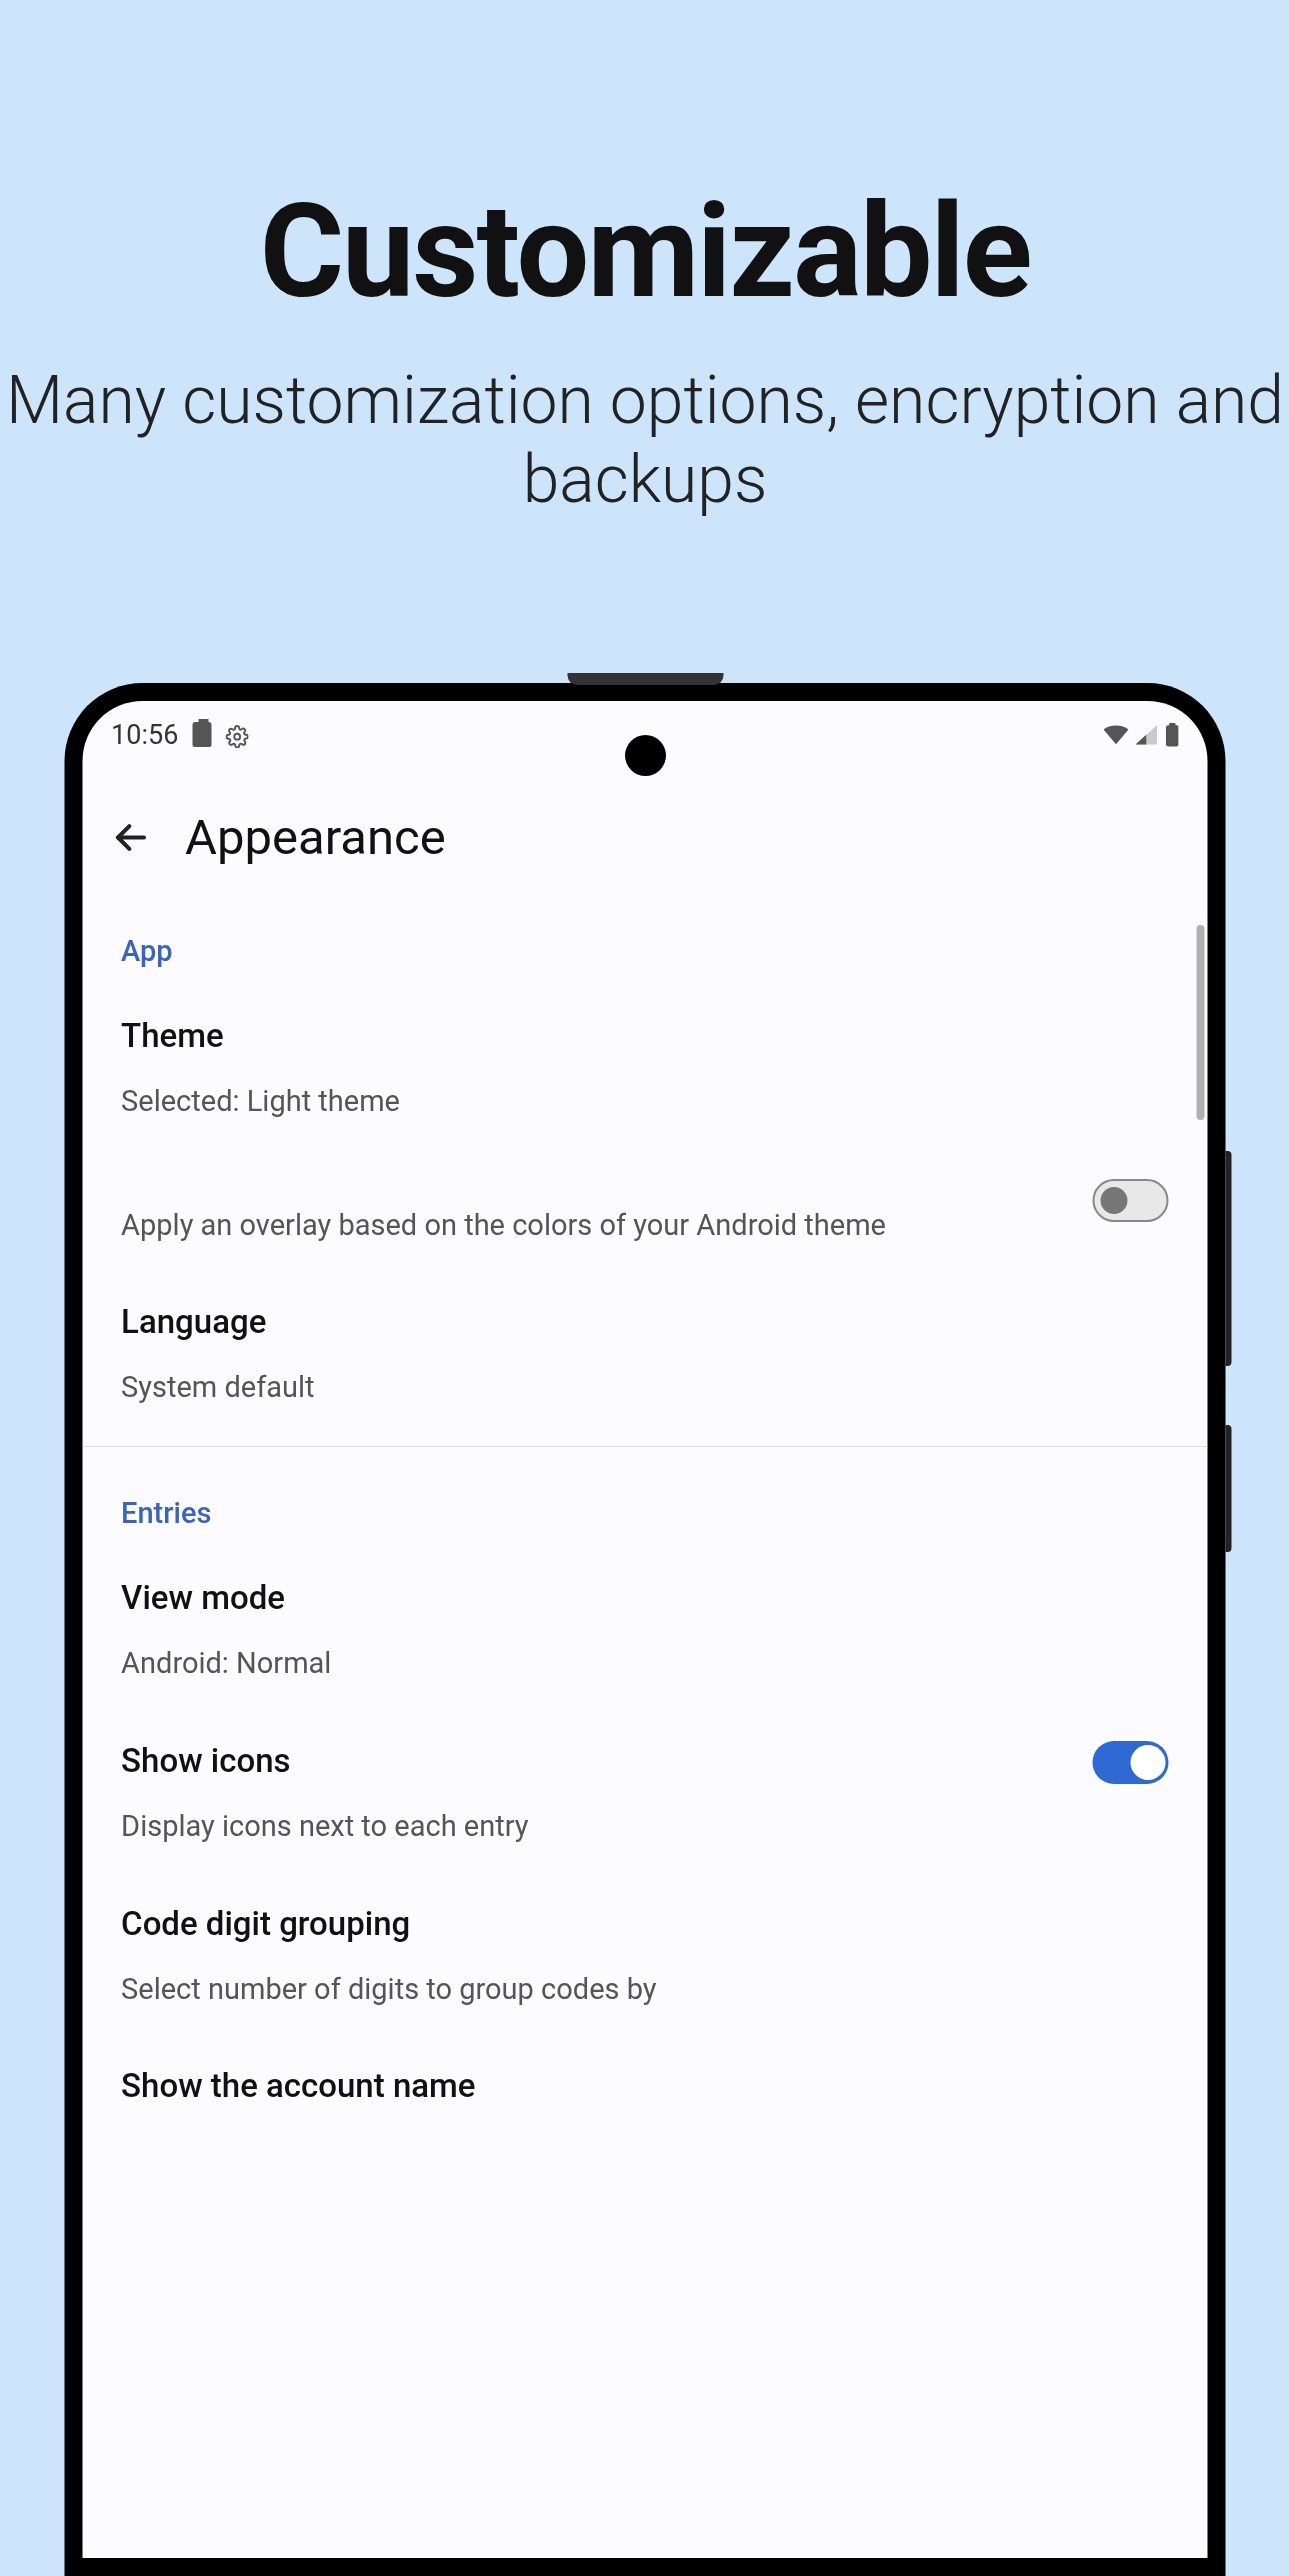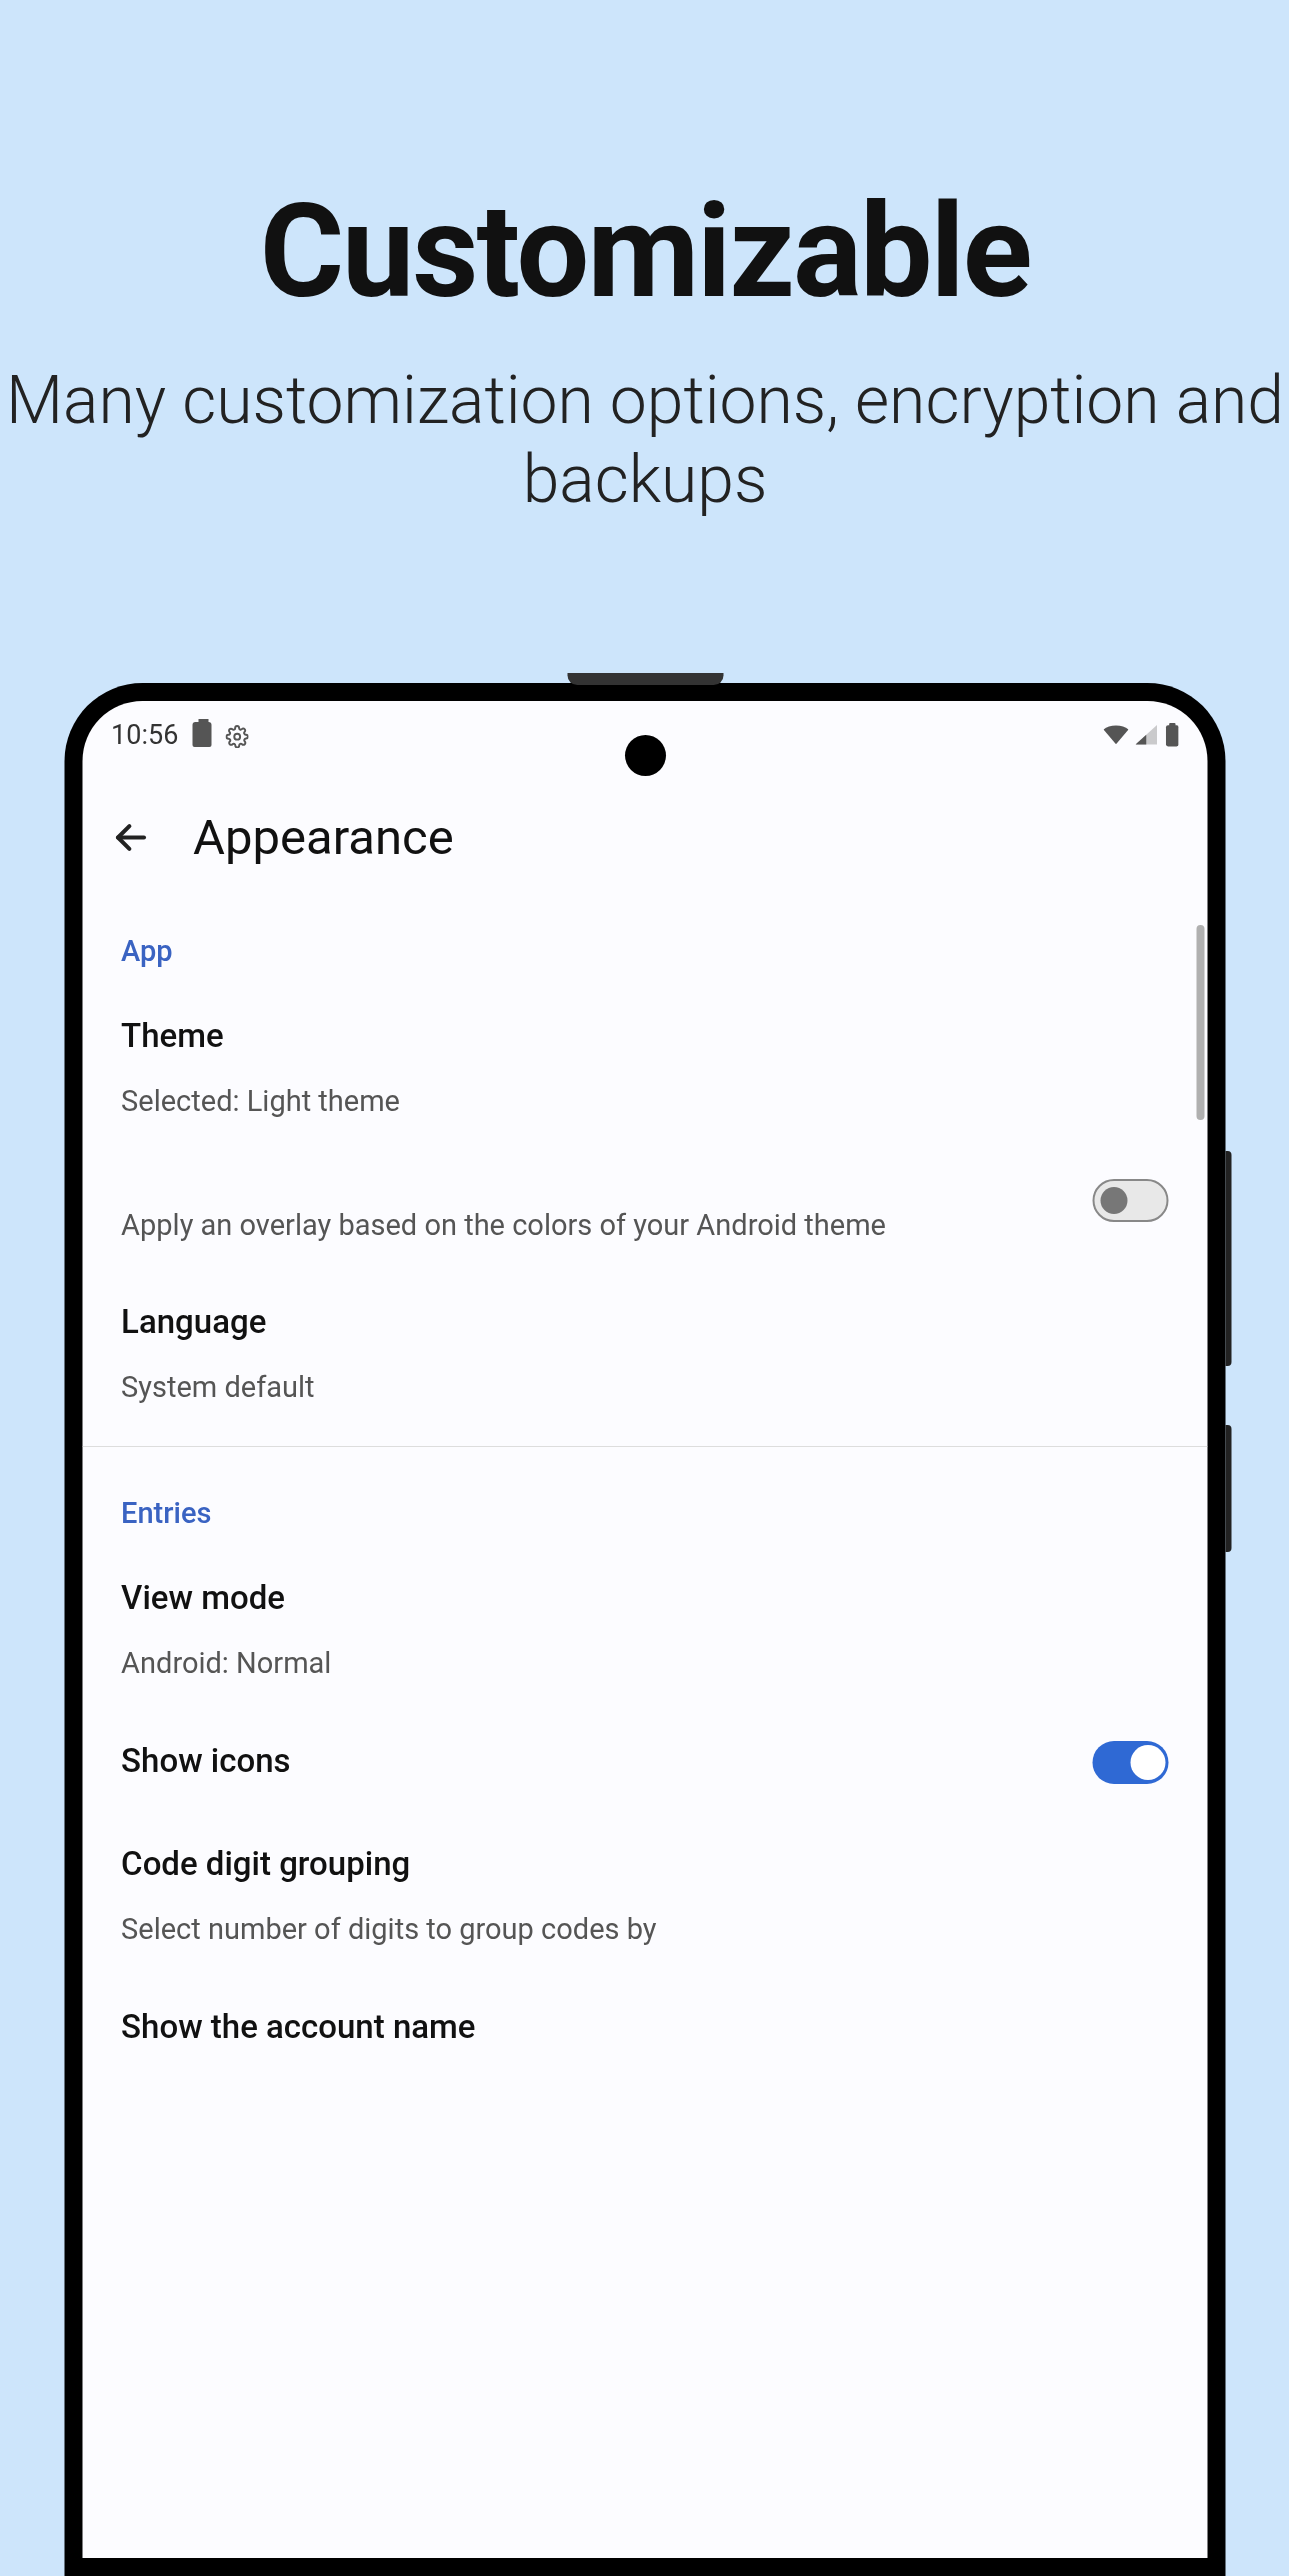--- a/index.html
+++ b/index.html
@@ -85,21 +85,21 @@
   .gear-icon svg { width: 100%; height: 100%; }
   .wifi-icon svg, .signal-icon svg, .battery-icon svg { display: block; }
 
   .app-bar {
     display: flex;
     align-items: center;
     padding: 49px 29px 29px 29px;
     gap: 35px;
   }
   .back-arrow { width: 39px; height: 39px; }
-  .app-title { font-size: 49px; font-weight: 400; color: #111; margin-left: 8px; }
+  .app-title { font-size: 49px; font-weight: 400; color: #111; }
 
   .content {
     padding: 0 0 0 0;
   }
   .section-header {
     font-size: 29px;
     font-weight: 500;
     color: #3a63c2;
     padding: 39px 39px 19.5px 39px;
   }
@@ -257,20 +257,21 @@
       <div class="setting-row">
         <div class="setting-text">
           <div class="setting-title">View mode</div>
           <div class="setting-sub">Android: Normal</div>
         </div>
       </div>
 
       <div class="setting-row">
         <div class="setting-text">
           <div class="setting-title">Show icons</div>
+          <div class="setting-sub">Display icons next to each entry</div>
         </div>
         <div class="toggle on">
             <div class="knob"></div>
           </div>
       </div>
 
       <div class="setting-row">
         <div class="setting-text">
           <div class="setting-title">Code digit grouping</div>
           <div class="setting-sub">Select number of digits to group codes by</div>

